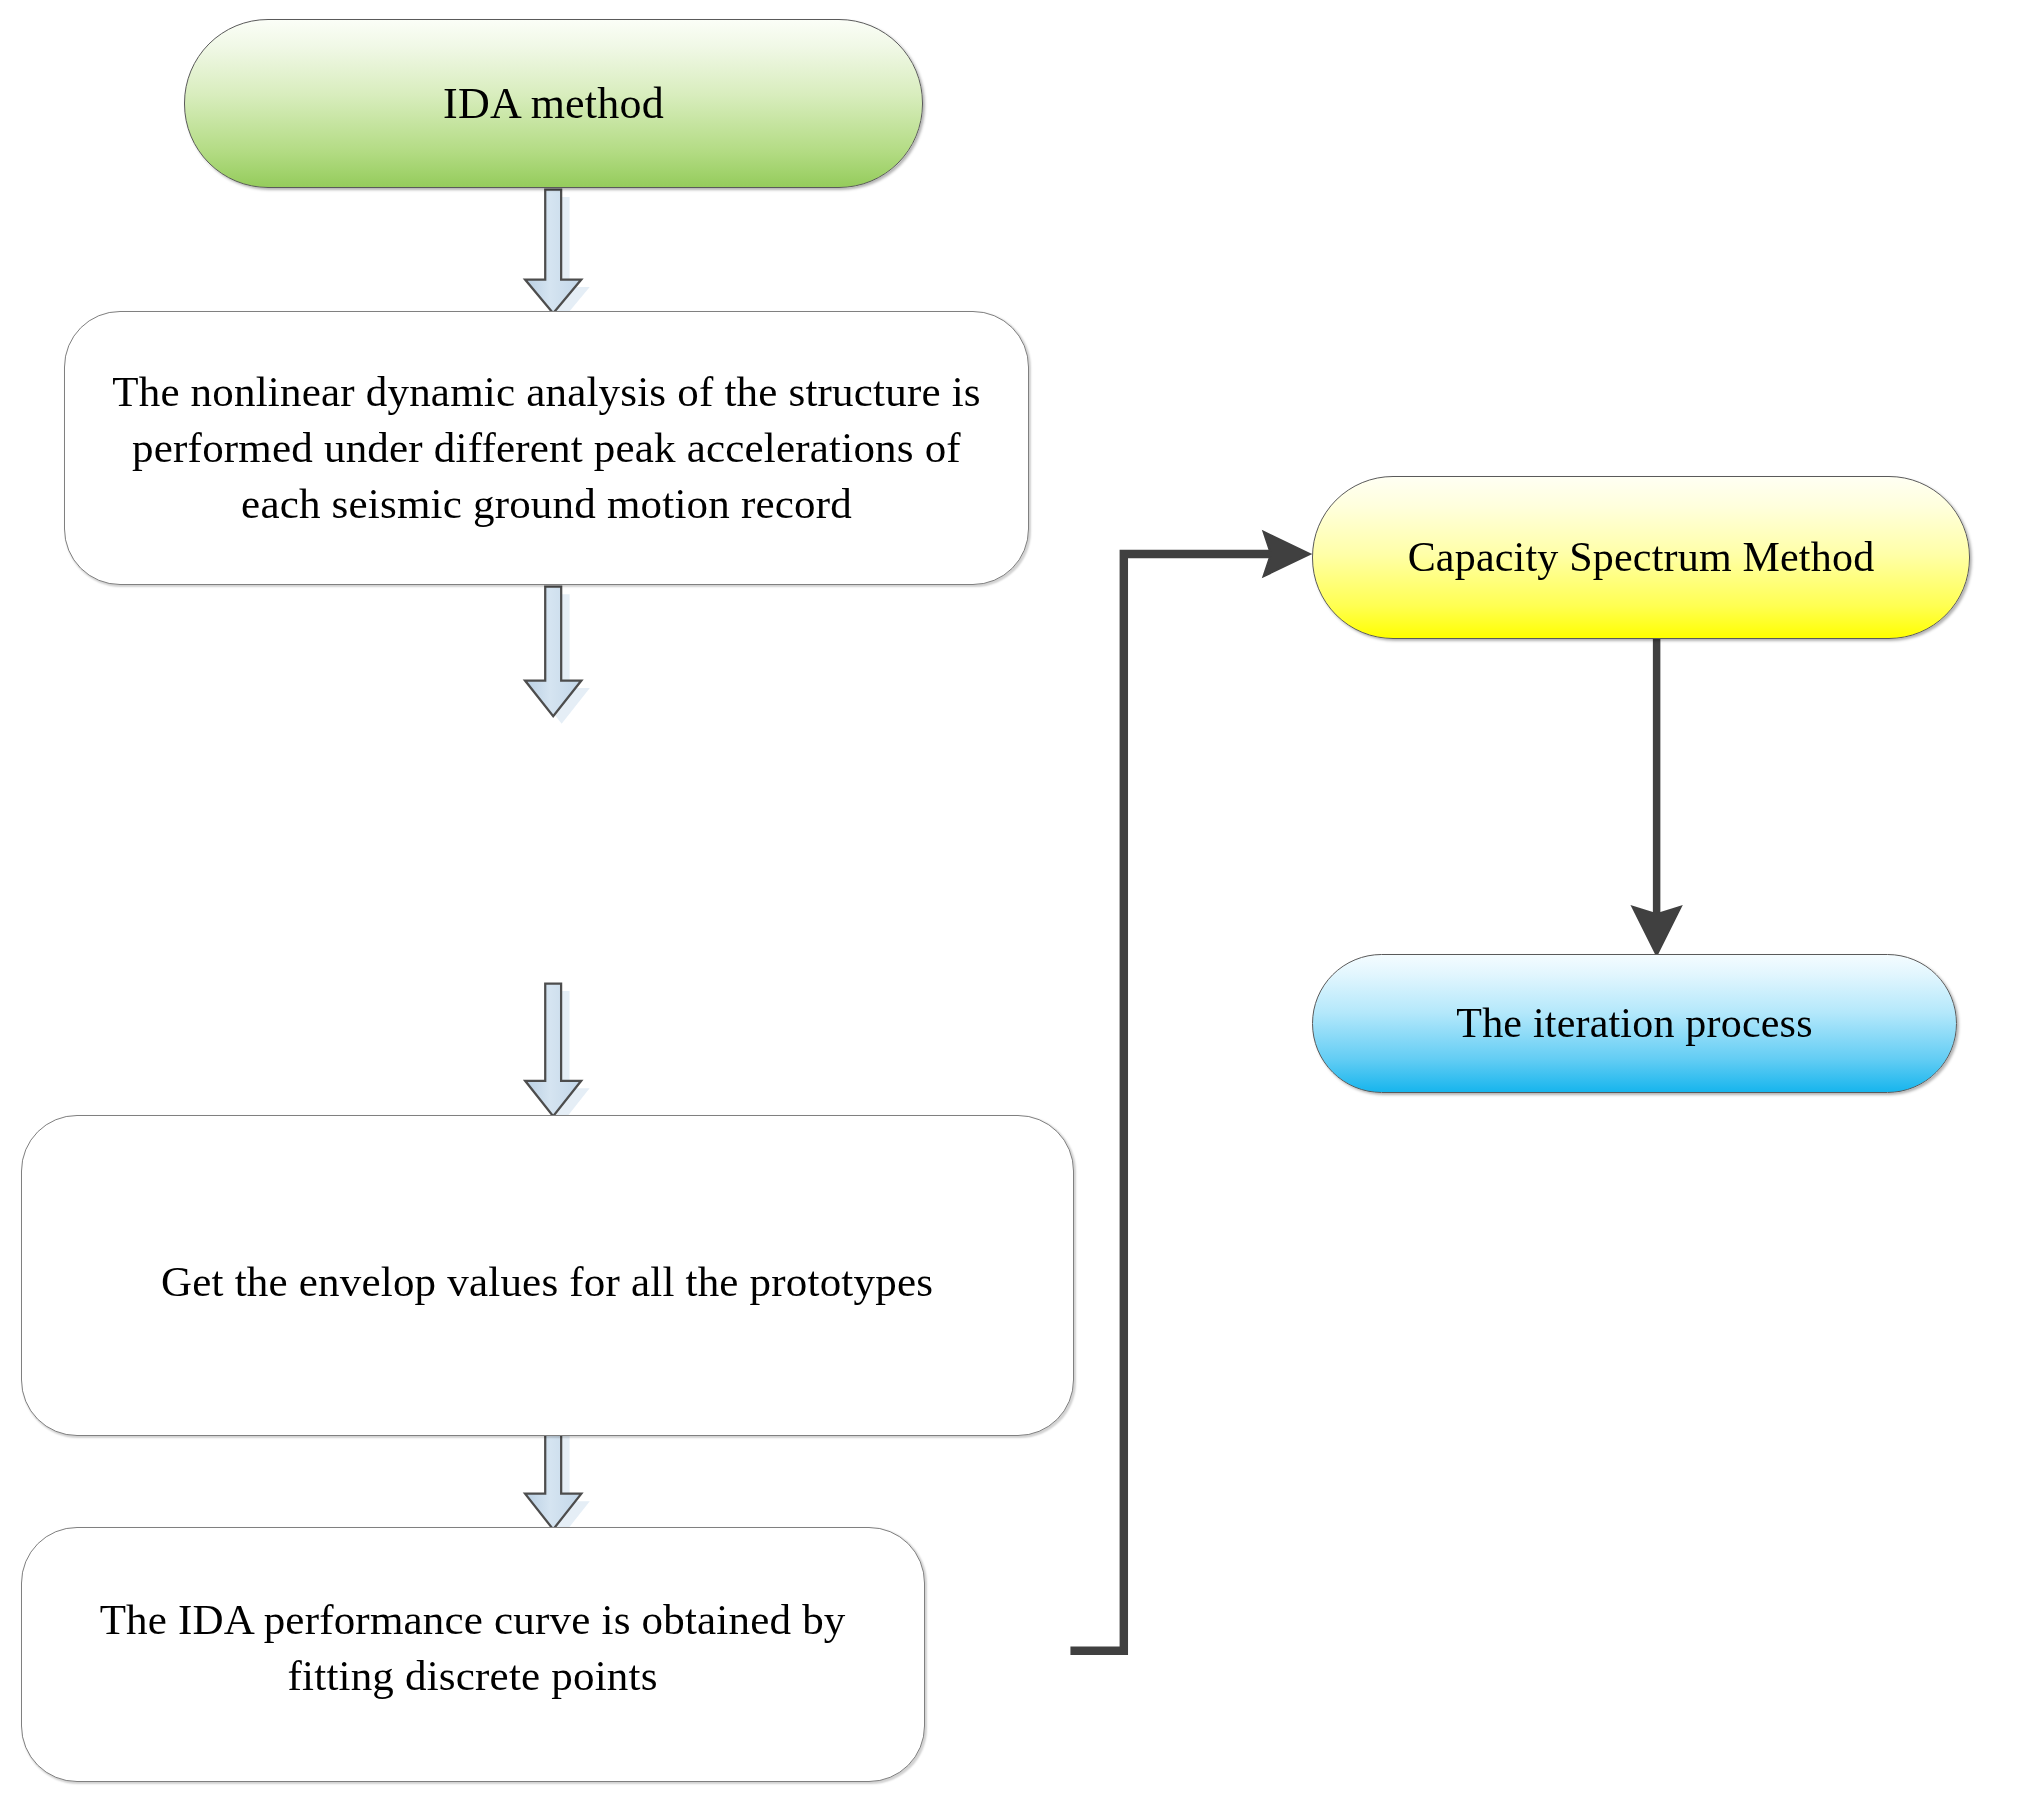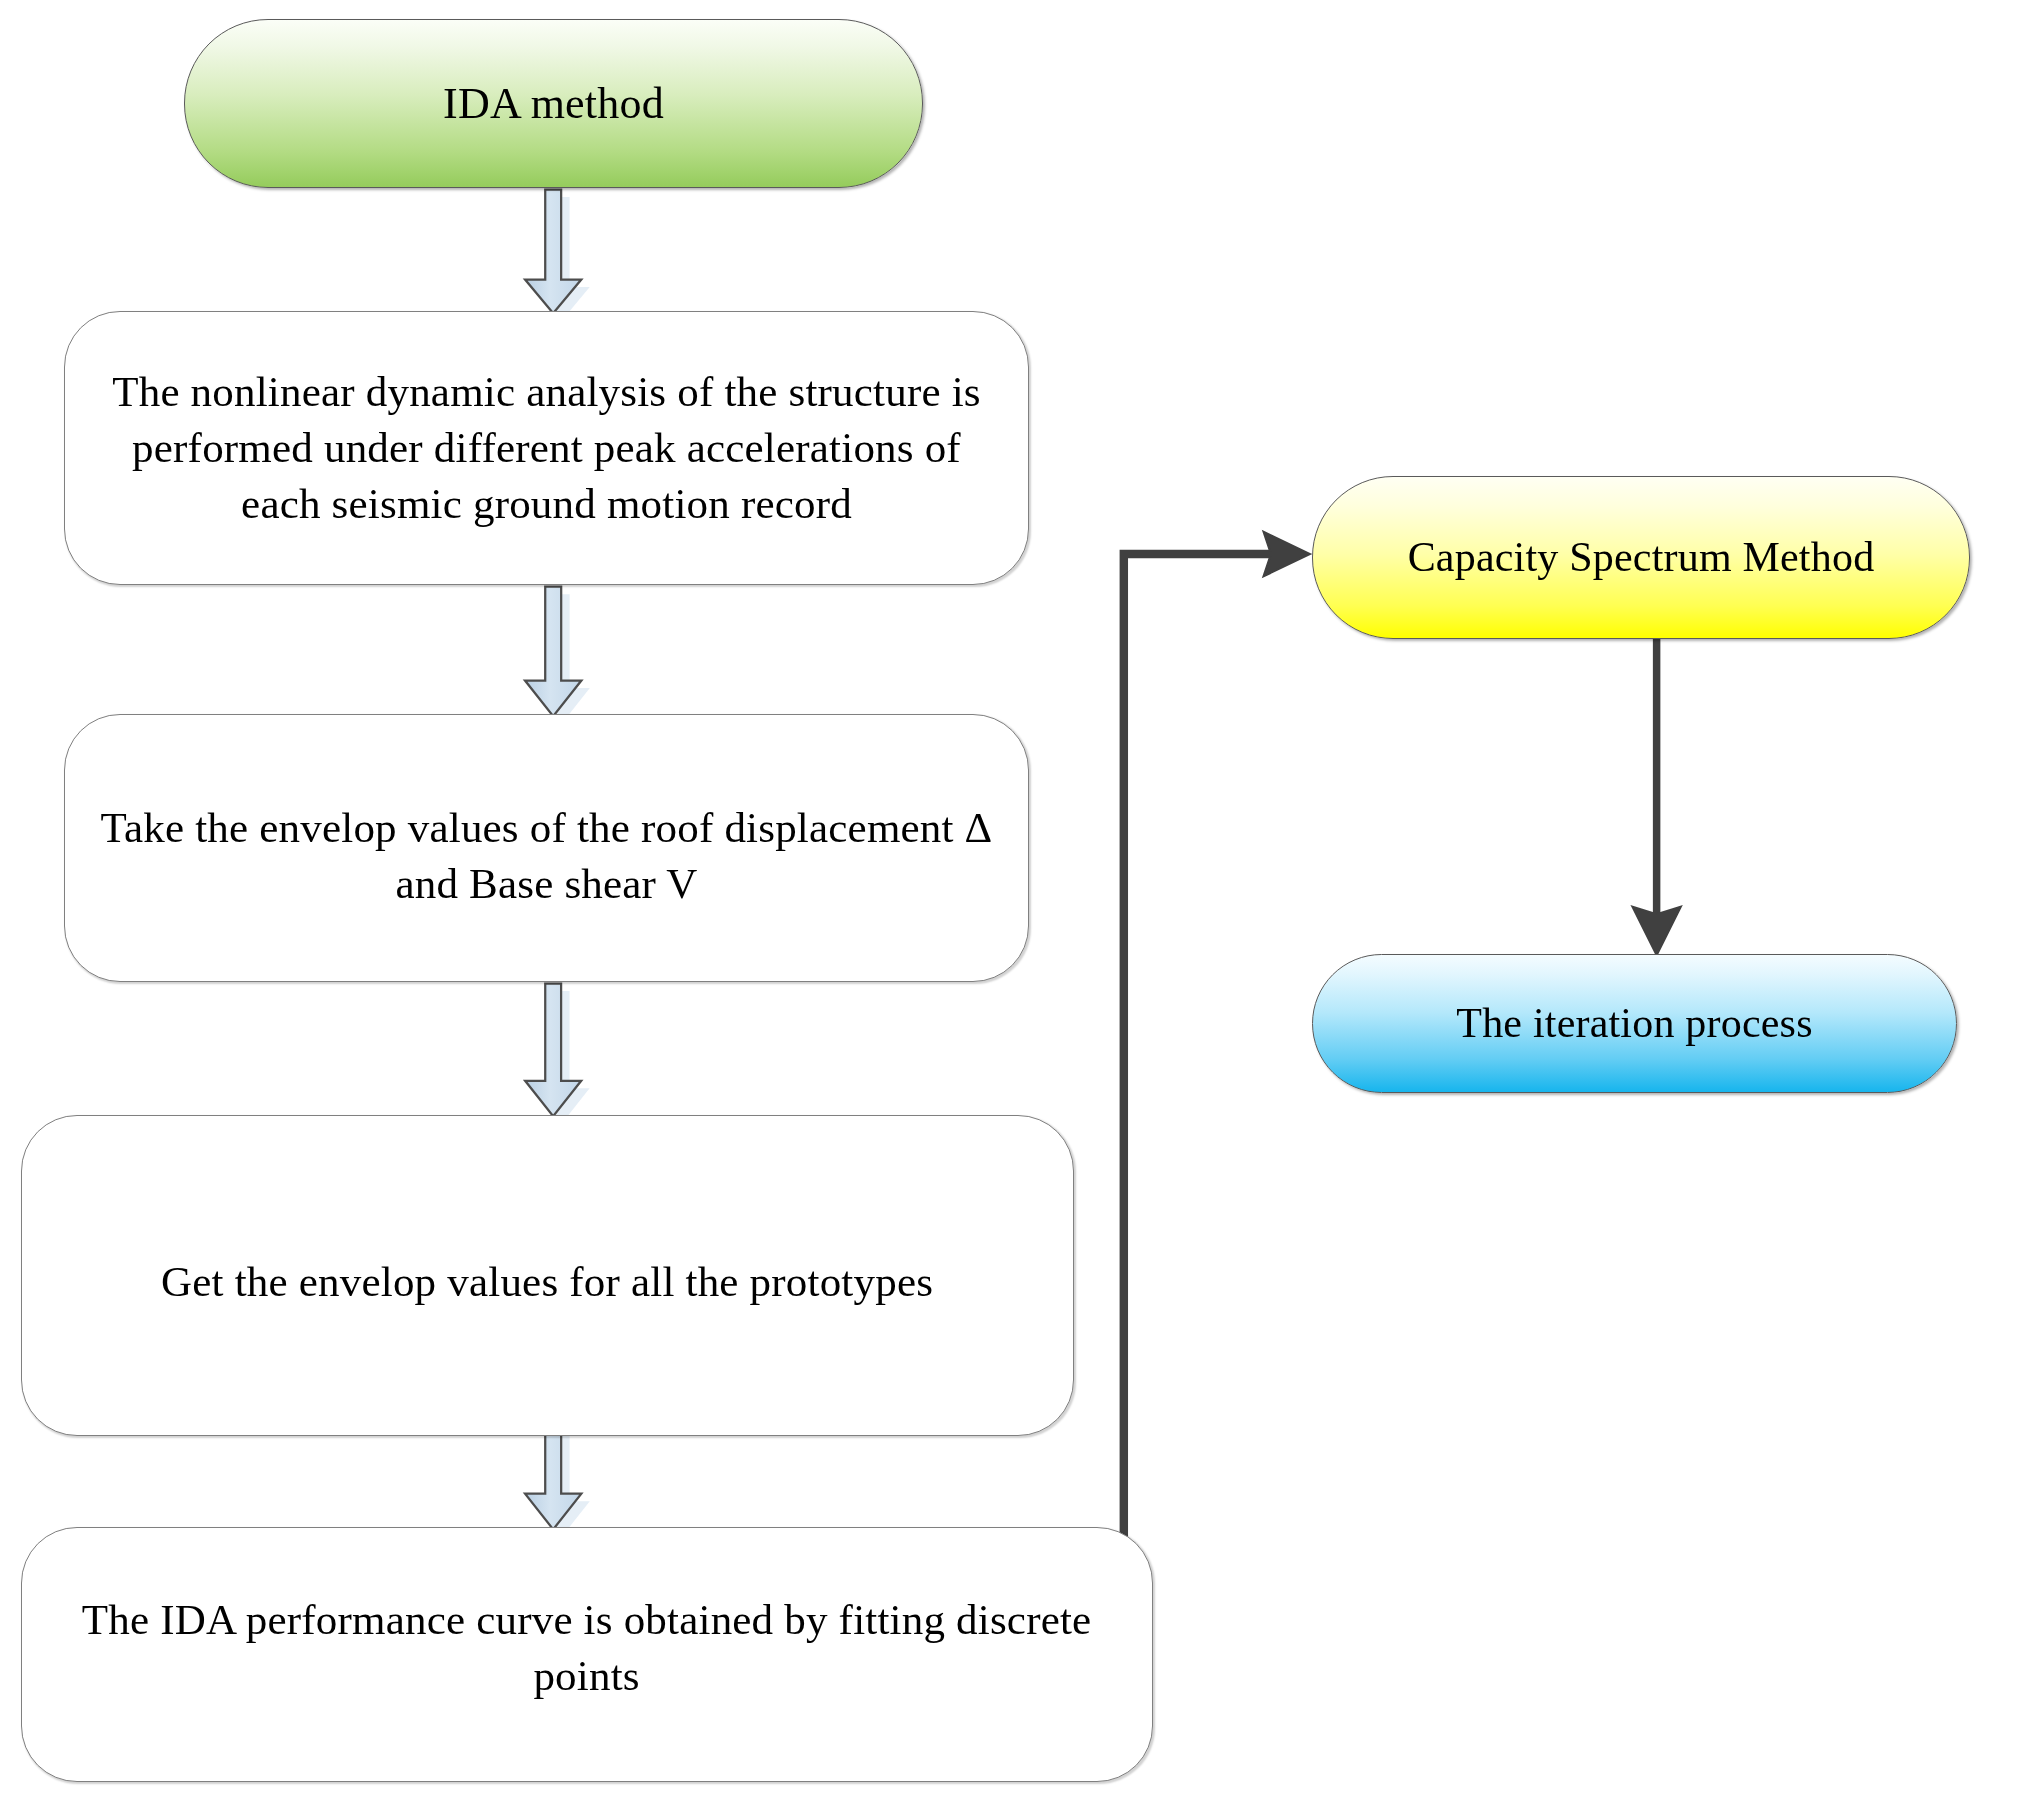--- a/index.html
+++ b/index.html
@@ -62,21 +62,21 @@
   .proc{
     background:#ffffff;
     border:1.3px solid #808080;
     border-radius:56px;
     box-shadow:1.9px 1.9px 1.9px rgba(0,0,0,0.18);
     font-size:43px;
   }
   #n-p1{left:64px;top:311px;width:965px;height:274px;}
   #n-p2{left:64px;top:714px;width:965px;height:268px;}
   #n-p3{left:20.6px;top:1115px;width:1053px;height:321px;}
-  #n-p4{left:20.6px;top:1527px;width:1132px;height:255px;}
+  #n-p4{left:20.6px;top:1527px;width:904px;height:255px;}
 
   
   #n-p3 .label{transform:translateY(5.6px);}
   #n-p4 .label{transform:translateY(-7.5px);}
   #n-p2 .label{transform:translateY(7.5px);}
 
   
   .blockarrow{position:absolute;}
   .blockarrow svg{display:block;overflow:visible;}
 
@@ -161,23 +161,20 @@
   </div>
 
   <div class="node term" id="n-start">
     <span class="label">IDA method</span>
   </div>
 
   <div class="node proc" id="n-p1">
     <span class="label">The nonlinear dynamic analysis of the structure is performed under different peak accelerations of each seismic ground motion record</span>
   </div>
 
-  <div class="node proc" id="n-p2">
-    <span class="label">Take the envelop values of the roof displacement Δ  and Base shear V</span>
-  </div>
 
   <div class="node proc" id="n-p3">
     <span class="label">Get the envelop values for all the prototypes</span>
   </div>
 
   <div class="node proc" id="n-p4">
     <span class="label">The IDA performance curve is obtained by fitting discrete points</span>
   </div>
 
   <div class="node term" id="n-csm">

